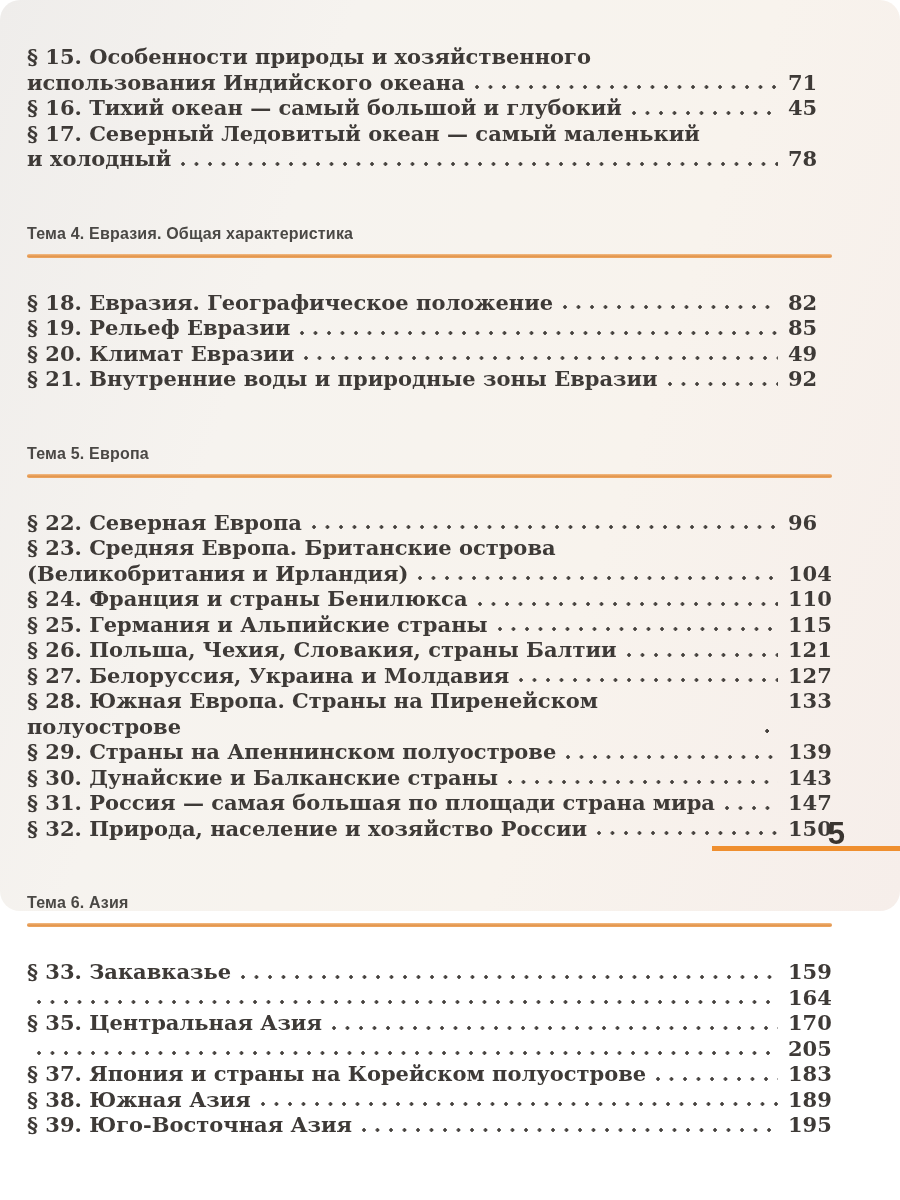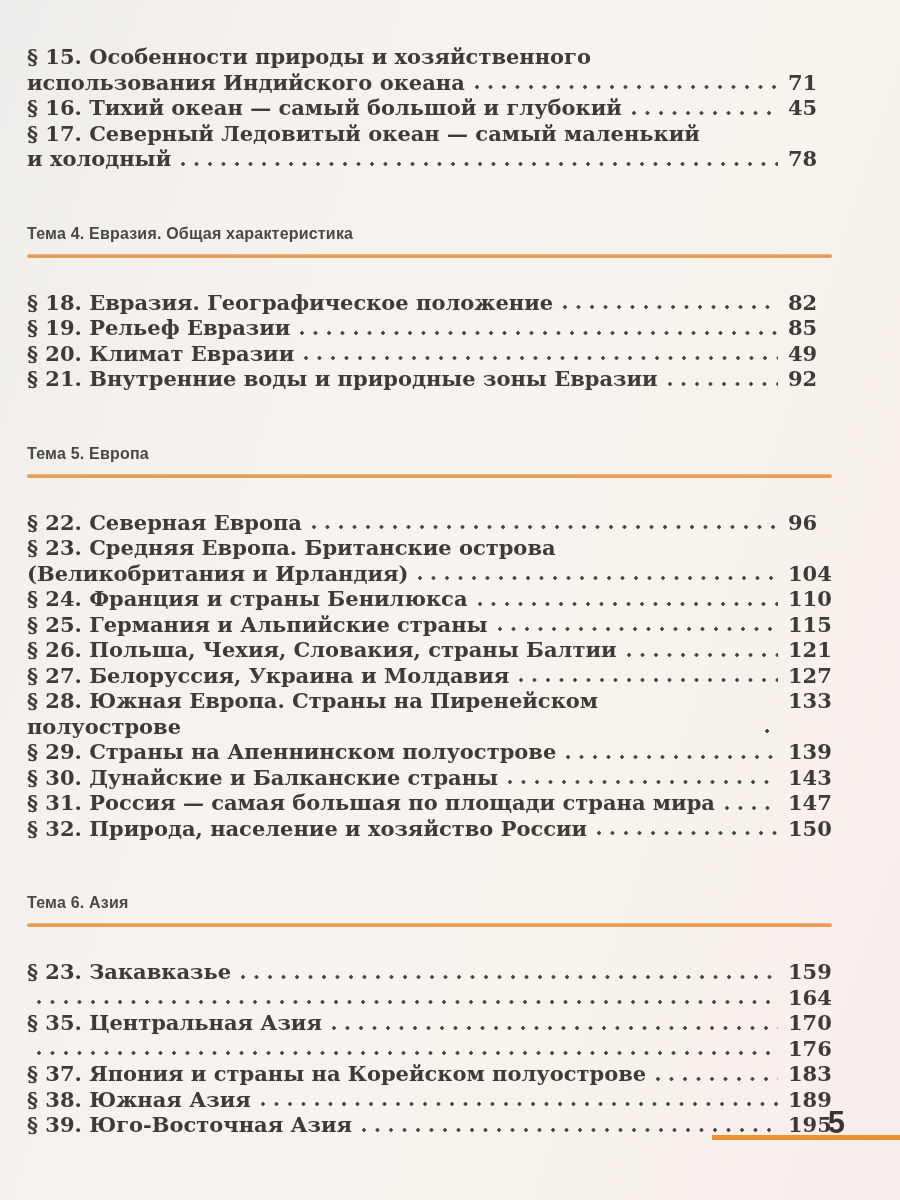--- a/index.html
+++ b/index.html
@@ -5,23 +5,24 @@
   html, body {
     margin: 0;
     padding: 0;
     width: 900px;
     height: 1200px;
     overflow: hidden;
   }
   .page {
     position: relative;
     width: 900px;
-    height: 1200px;
+    height: 911px;
     background: linear-gradient(108deg, #efedeb 0%, #f6f3ef 30%, #f8f3ed 65%, #f6eeea 100%);
     box-sizing: border-box;
+    border-radius: 20px;
   }
   .toc {
     position: absolute;
     top: 44px;
     left: 27px;
     right: 68px;
   }
   .toc-section { margin-top: 50px; }
   .toc-section:first-child { margin-top: 0; }
 
@@ -208,36 +209,36 @@
             <span class="leader"></span>
             <span class="entry-page">150</span>
           </div>
         </div>
       </section>
       <section class="toc-section">
         <h2 class="section-title">Тема 6. Азия</h2>
         <div class="section-rule"></div>
         <div class="entries">
           <div class="entry-line">
-            <span class="entry-text">§ 23. Закавказье</span>
+            <span class="entry-text">§ 33. Закавказье</span>
             <span class="leader"></span>
             <span class="entry-page">159</span>
           </div>
           <div class="entry-line">
             <span class="leader"></span>
             <span class="entry-page">164</span>
           </div>
           <div class="entry-line">
             <span class="entry-text">§ 35. Центральная Азия</span>
             <span class="leader"></span>
             <span class="entry-page">170</span>
           </div>
           <div class="entry-line">
             <span class="leader"></span>
-            <span class="entry-page">176</span>
+            <span class="entry-page">205</span>
           </div>
           <div class="entry-line">
             <span class="entry-text">§ 37. Япония и страны на Корейском полуострове</span>
             <span class="leader"></span>
             <span class="entry-page">183</span>
           </div>
           <div class="entry-line">
             <span class="entry-text">§ 38. Южная Азия</span>
             <span class="leader"></span>
             <span class="entry-page">189</span>

